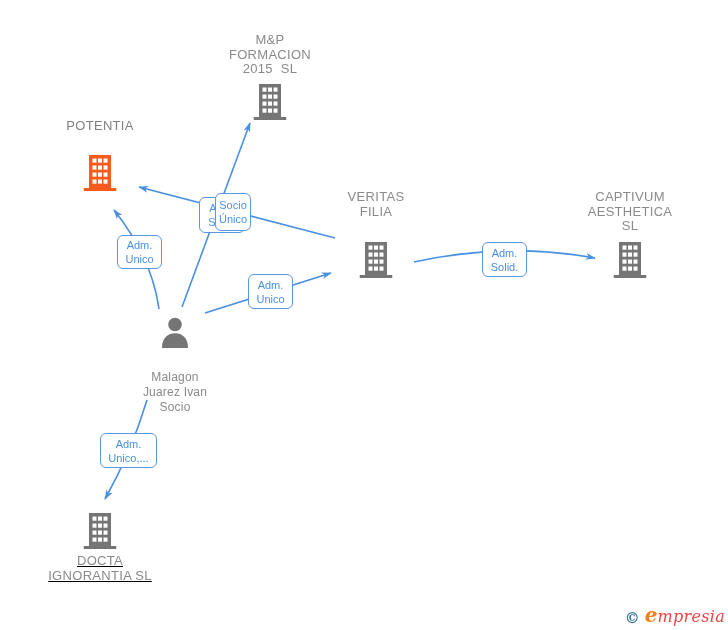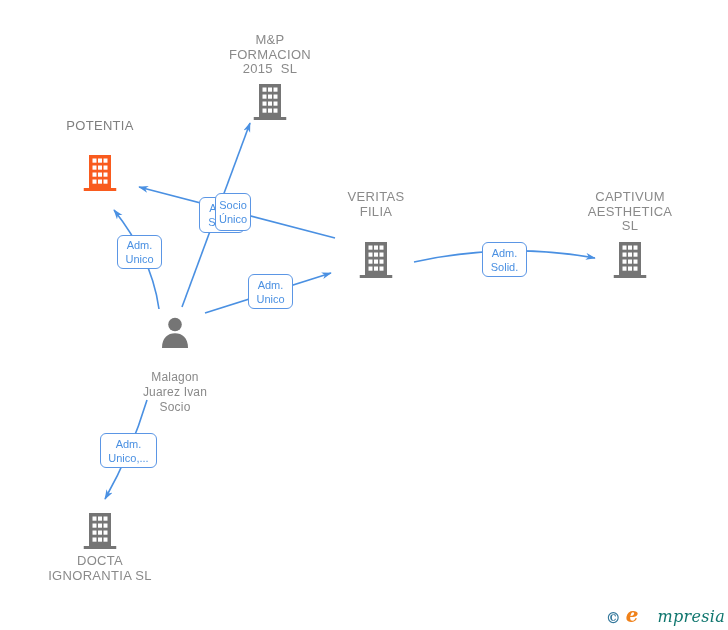--- a/index.html
+++ b/index.html
@@ -19,21 +19,21 @@
     display:flex;flex-direction:column;justify-content:center;cursor:pointer;
     box-sizing:border-box;white-space:pre;
   }
   .icon-wrap{position:absolute;left:50%;transform:translateX(-50%);}
   #logo{
     position:absolute;right:3px;bottom:3px;z-index:4;
     font-family:"DejaVu Serif","Liberation Serif",serif;font-style:italic;
   }
   #logo .copy{color:#34789c;font-size:15px;font-style:normal;font-weight:bold;vertical-align:-1px;}
   #logo .lg-e{color:#f08119;font-size:20px;font-weight:bold;margin-left:5px;}
-  #logo .lg-rest{color:#0f766e;font-size:16px;letter-spacing:.3px;margin-left:19px;}
+  #logo .lg-rest{color:#ef4444;font-size:16px;letter-spacing:.3px;}
 </style>
 </head>
 <body>
 
 <div id="canvas">
 
   <svg id="edges" width="728" height="630" viewBox="0 0 728 630">
     <defs>
       <marker id="arr" markerWidth="11" markerHeight="8" refX="9.2" refY="3.5" orient="auto" markerUnits="userSpaceOnUse">
         <path d="M0,0 L10,3.5 L0,7 L2.8,3.5 Z" fill="#4a90e2"></path>
@@ -184,21 +184,21 @@
             <rect x="20" y="10.5" width="4" height="4.2"></rect>
           <rect x="9" y="17.5" width="4" height="4.2"></rect>
             <rect x="14.5" y="17.5" width="4" height="4.2"></rect>
             <rect x="20" y="17.5" width="4" height="4.2"></rect>
           <rect x="9" y="24.5" width="4" height="4.2"></rect>
             <rect x="14.5" y="24.5" width="4" height="4.2"></rect>
             <rect x="20" y="24.5" width="4" height="4.2"></rect>
         </g>
       </svg>
     </div>
-    <div class="nlabel" style="top:41px;">
+    <div class="nlabel" style="top:41px;text-decoration:underline;">
       <div class="nname">DOCTA</div>
       <div class="nname">IGNORANTIA SL</div>
     </div>
   </div>
 
   <div class="edge-label" style="left:117px;top:235px;width:45px;height:34px;z-index:5;">
     <span>Adm.</span>
     <span>Unico</span>
   </div>
 

